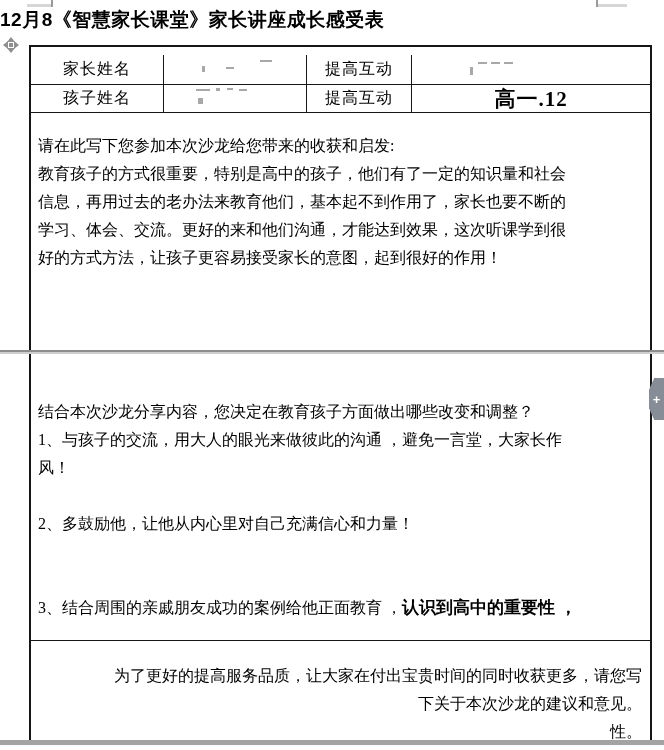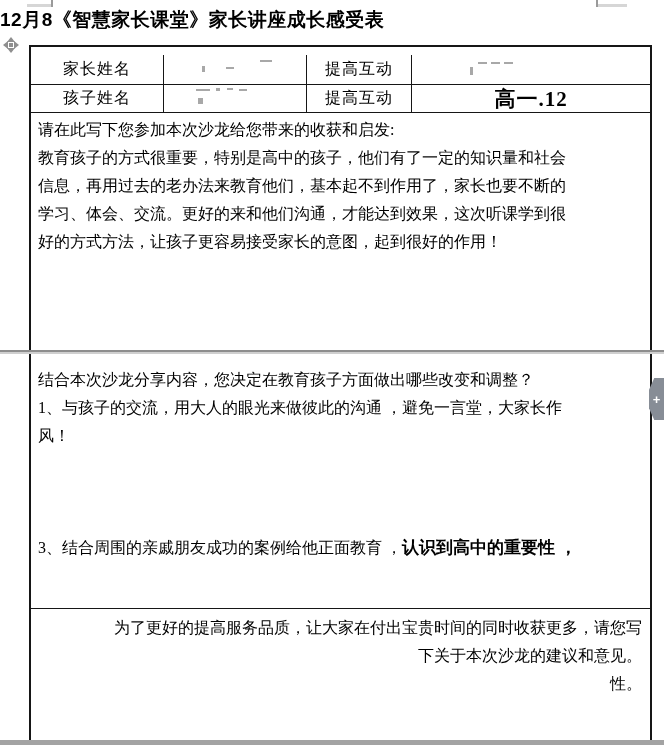--- a/index.html
+++ b/index.html
@@ -43,21 +43,21 @@
   .irow-2{height:28px;}
   .icell{box-sizing:border-box;display:flex;align-items:center;justify-content:center;
          font-size:16px;position:relative;}
   .icell.lbl{letter-spacing:1px;}
   .c1{width:133px;border-right:1px solid #161616;}
   .c2{width:143px;border-right:1px solid #161616;}
   .c3{width:105px;border-right:1px solid #161616;}
   .c4{flex:1;}
   .bold-val{font-weight:bold;font-size:21px;letter-spacing:1px;}
 
-  .bigcell{box-sizing:border-box;padding:3px 8px 0 7px;font-size:16px;line-height:28px;}
+  .bigcell{box-sizing:border-box;padding:3px 8px 0 7px;font-size:16px;line-height:28px;margin-top:16px;}
   .cellA{height:248px;border-bottom:none;}
   .cellB{height:248px;border-bottom:1px solid #161616;padding-top:5px;}
   .cellC{height:135px;padding-top:5px;text-align:right;}
   .line{min-height:28px;white-space:pre;}
   .ans-bold{
     font-family:Liberation Sans, sans-serif;
     font-weight:bold;font-size:17px;
   }
 
   
@@ -136,20 +136,21 @@
     <div class="line">信息，再用过去的老办法来教育他们，基本起不到作用了，家长也要不断的</div>
     <div class="line">学习、体会、交流。更好的来和他们沟通，才能达到效果，这次听课学到很</div>
     <div class="line">好的方式方法，让孩子更容易接受家长的意图，起到很好的作用！</div>
   </div>
 
   <div class="bigcell cellB">
     <div class="line">结合本次沙龙分享内容，您决定在教育孩子方面做出哪些改变和调整？</div>
     <div class="line">1、与孩子的交流，用大人的眼光来做彼此的沟通 ，避免一言堂，大家长作</div>
     <div class="line">风！</div>
     <div class="line"></div>
+    <div class="line">2、多鼓励他，让他从内心里对自己充满信心和力量！</div>
     <div class="line"></div>
     <div class="line"></div>
     <div class="line"><span>3、结合周围的亲戚朋友成功的案例给他正面教育 ，</span><span class="ans-bold">认识到高中的重要性 ，</span></div>
   </div>
 
   <div class="bigcell cellC">
     <div class="line">为了更好的提高服务品质，让大家在付出宝贵时间的同时收获更多，请您写</div>
     <div class="line">下关于本次沙龙的建议和意见。</div>
     <div class="line">性。</div>
   </div>

